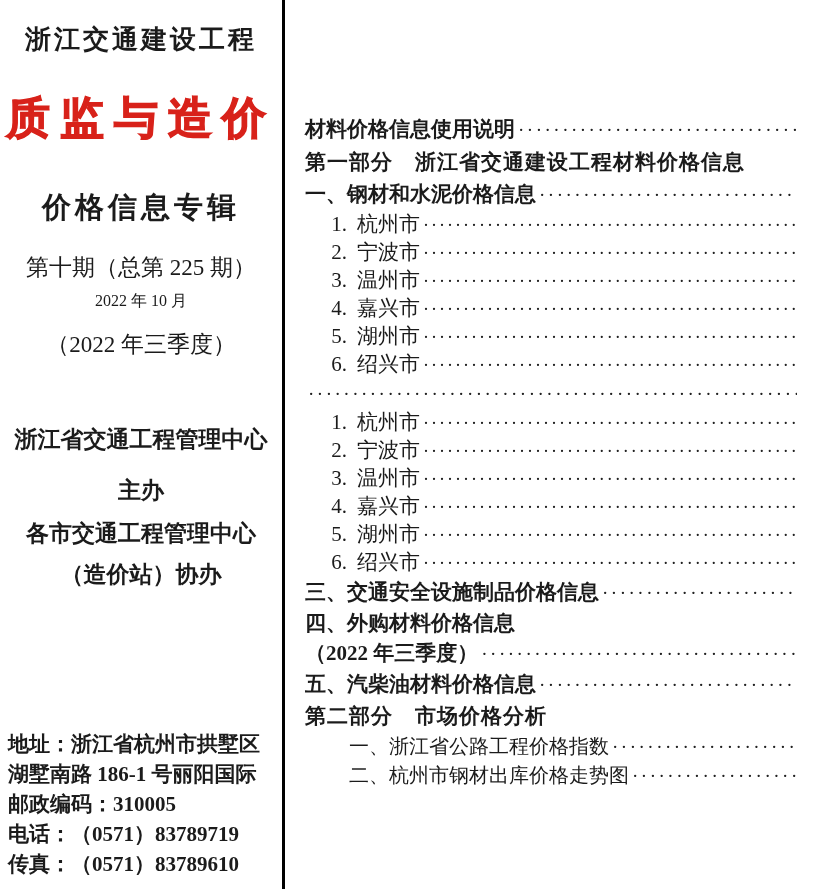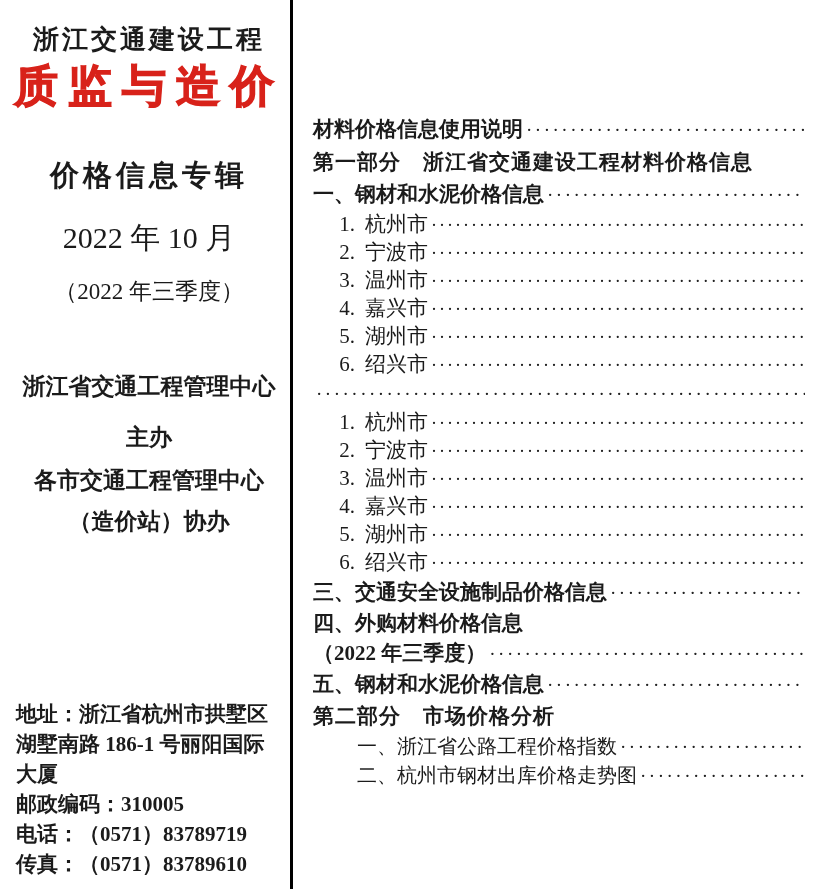--- a/index.html
+++ b/index.html
@@ -1,33 +1,33 @@
 <!DOCTYPE html>
 <html><head>
 <meta charset="utf-8">
 <style>
   html,body{margin:0;padding:0;background:#ffffff;}
   #page{
     position:relative;width:797px;height:889px;background:#ffffff;
     font-family:"Liberation Serif","DejaVu Serif",serif;color:#1b1b1b;
-    display:flex;overflow:hidden;padding-left:8px;
+    display:flex;overflow:hidden;
   }
   
   #left-col{
     width:297px;height:100%;display:flex;flex-direction:column;
     align-items:center;box-sizing:border-box;padding:0 6px;
   }
   .series-title{margin-top:22px;font-size:26px;font-weight:bold;letter-spacing:3px;white-space:nowrap;}
   .journal-title{
-    font-size:44px;font-weight:900;letter-spacing:10px;
+    margin-top:32px;font-size:44px;font-weight:900;letter-spacing:10px;
     white-space:nowrap;-webkit-text-stroke:1.2px currentColor;
   }
   .subtitle{margin-top:40px;font-size:29px;font-weight:bold;letter-spacing:4px;white-space:nowrap;}
   .issue-line{margin-top:24px;font-size:23px;white-space:nowrap;}
-  .date-line{margin-top:22px;font-size:30px;}
+  .date-line{margin-top:8px;font-size:16px;}
   .quarter-line{margin-top:17px;font-size:23px;}
   .organizer{margin-top:64px;font-size:23px;font-weight:bold;white-space:nowrap;}
   .org-role{margin-top:20px;font-size:23px;font-weight:bold;}
   .co-organizer{margin-top:12px;font-size:23px;font-weight:bold;white-space:nowrap;text-align:right;}
   .co-role{margin-top:10px;font-size:23px;font-weight:bold;}
   .contact-block{
     margin-top:auto;margin-bottom:10px;align-self:stretch;
     font-size:21px;line-height:30px;font-weight:bold;text-align:left;padding-left:2px;font-family:Liberation Serif, serif;
   }
   
@@ -59,30 +59,30 @@
 </style>
 </head>
 <body>
 
 <div id="page">
 
   <div id="left-col">
     <div class="series-title">浙江交通建设工程</div>
     <div class="journal-title" style="color:#d8221a;">质监与造价</div>
     <div class="subtitle">价格信息专辑</div>
+    <div class="issue-line">第十期（总第 225 期）</div>
     <div class="date-line">2022 年 10 月</div>
     <div class="quarter-line">（2022 年三季度）</div>
     <div class="organizer">浙江省交通工程管理中心</div>
     <div class="org-role">主办</div>
     <div class="co-organizer">各市交通工程管理中心</div>
     <div class="co-role">（造价站）协办</div>
     <div class="contact-block">
       <div>地址：浙江省杭州市拱墅区</div>
       <div>湖墅南路 186-1 号丽阳国际</div>
-      <div>大厦</div>
       <div>邮政编码：310005</div>
       <div>电话：（0571）83789719</div>
       <div>传真：（0571）83789610</div>
     </div>
   </div>
 
   <div id="divider"></div>
 
   <div id="right-col">
     <div class="toc-title">目　录</div>
@@ -225,21 +225,21 @@
     <div class="toc-line">
       <span class="lbl bold">四、外购材料价格信息</span>
     </div>
     <div class="toc-line">
       <span class="lbl bold">（2022 年三季度）</span>
       <span class="dots">····································································································</span>
 
     </div>
 
     <div class="toc-line">
-      <span class="lbl bold">五、钢材和水泥价格信息</span>
+      <span class="lbl bold">五、汽柴油材料价格信息</span>
       <span class="dots">····································································································</span>
 
     </div>
 
     <div class="toc-line lh32 hei">第二部分　市场价格分析</div>
 
     <div class="toc-line sub-item">
       <span class="lbl">一、浙江省公路工程价格指数</span>
       <span class="dots">····································································································</span>
 

